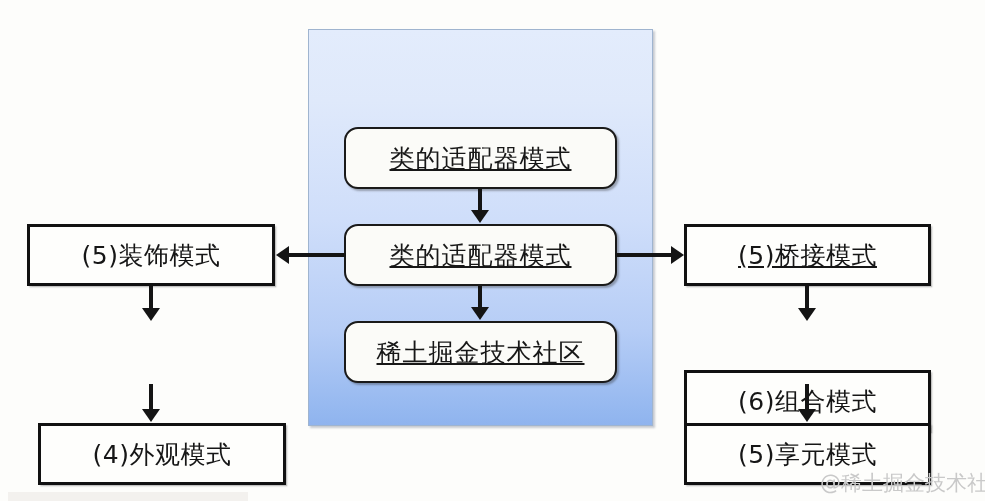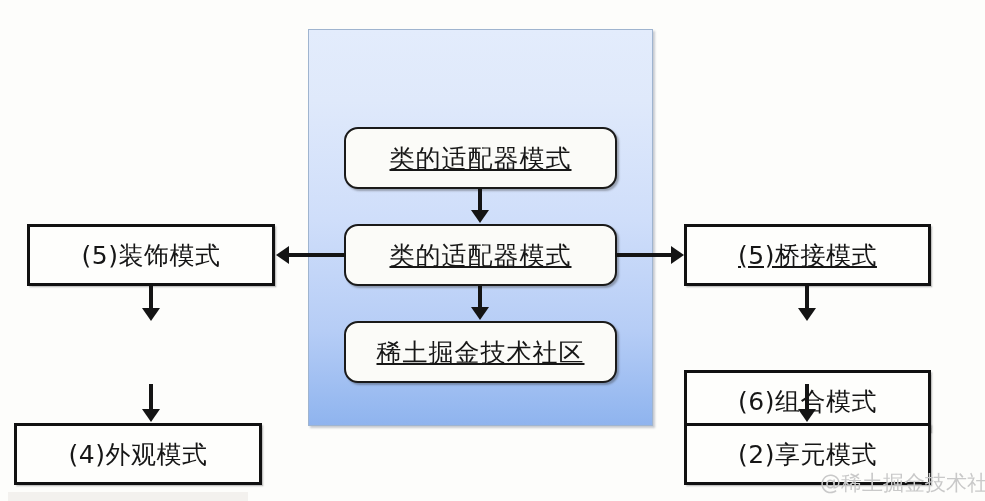--- a/index.html
+++ b/index.html
@@ -148,27 +148,27 @@
 
   <div class="rbox" style="left:344px; top:127px; width:273px; height:62px;">类的适配器模式</div>
 
   <div class="rbox" style="left:344px; top:224px; width:273px; height:62px;">类的适配器模式</div>
 
   <div class="rbox" style="left:344px; top:321px; width:273px; height:62px;">稀土掘金技术社区</div>
 
   <div class="sbox" style="left:27px; top:224px; width:248px; height:62px;">(5)装饰模式</div>
 
 
-  <div class="sbox" style="left:14px; top:423px; width:248px; height:62px;">(4)外观模式</div>
+  <div class="sbox" style="left:38px; top:423px; width:248px; height:62px;">(4)外观模式</div>
 
   <div class="sbox" style="left:684px; top:224px; width:247px; height:62px;text-decoration:underline;">(5)桥接模式</div>
 
   <div class="sbox" style="left:684px; top:322px; width:247px; height:62px;margin-top:48px;">(6)组合模式</div>
 
-  <div class="sbox" style="left:684px; top:423px; width:247px; height:62px;">(2)享元模式</div>
+  <div class="sbox" style="left:684px; top:423px; width:247px; height:62px;">(5)享元模式</div>
 
   <div class="vline" style="left:478px; top:189px; height:23px;"></div>
   <div class="arrow-down" style="left:471px; top:210px;"></div>
 
   <div class="vline" style="left:478px; top:286px; height:23px;"></div>
   <div class="arrow-down" style="left:471px; top:307px;"></div>
 
   <div class="hline" style="left:288px; top:253px; width:58px;"></div>
   <div class="arrow-left" style="left:276px; top:246px;"></div>
 

